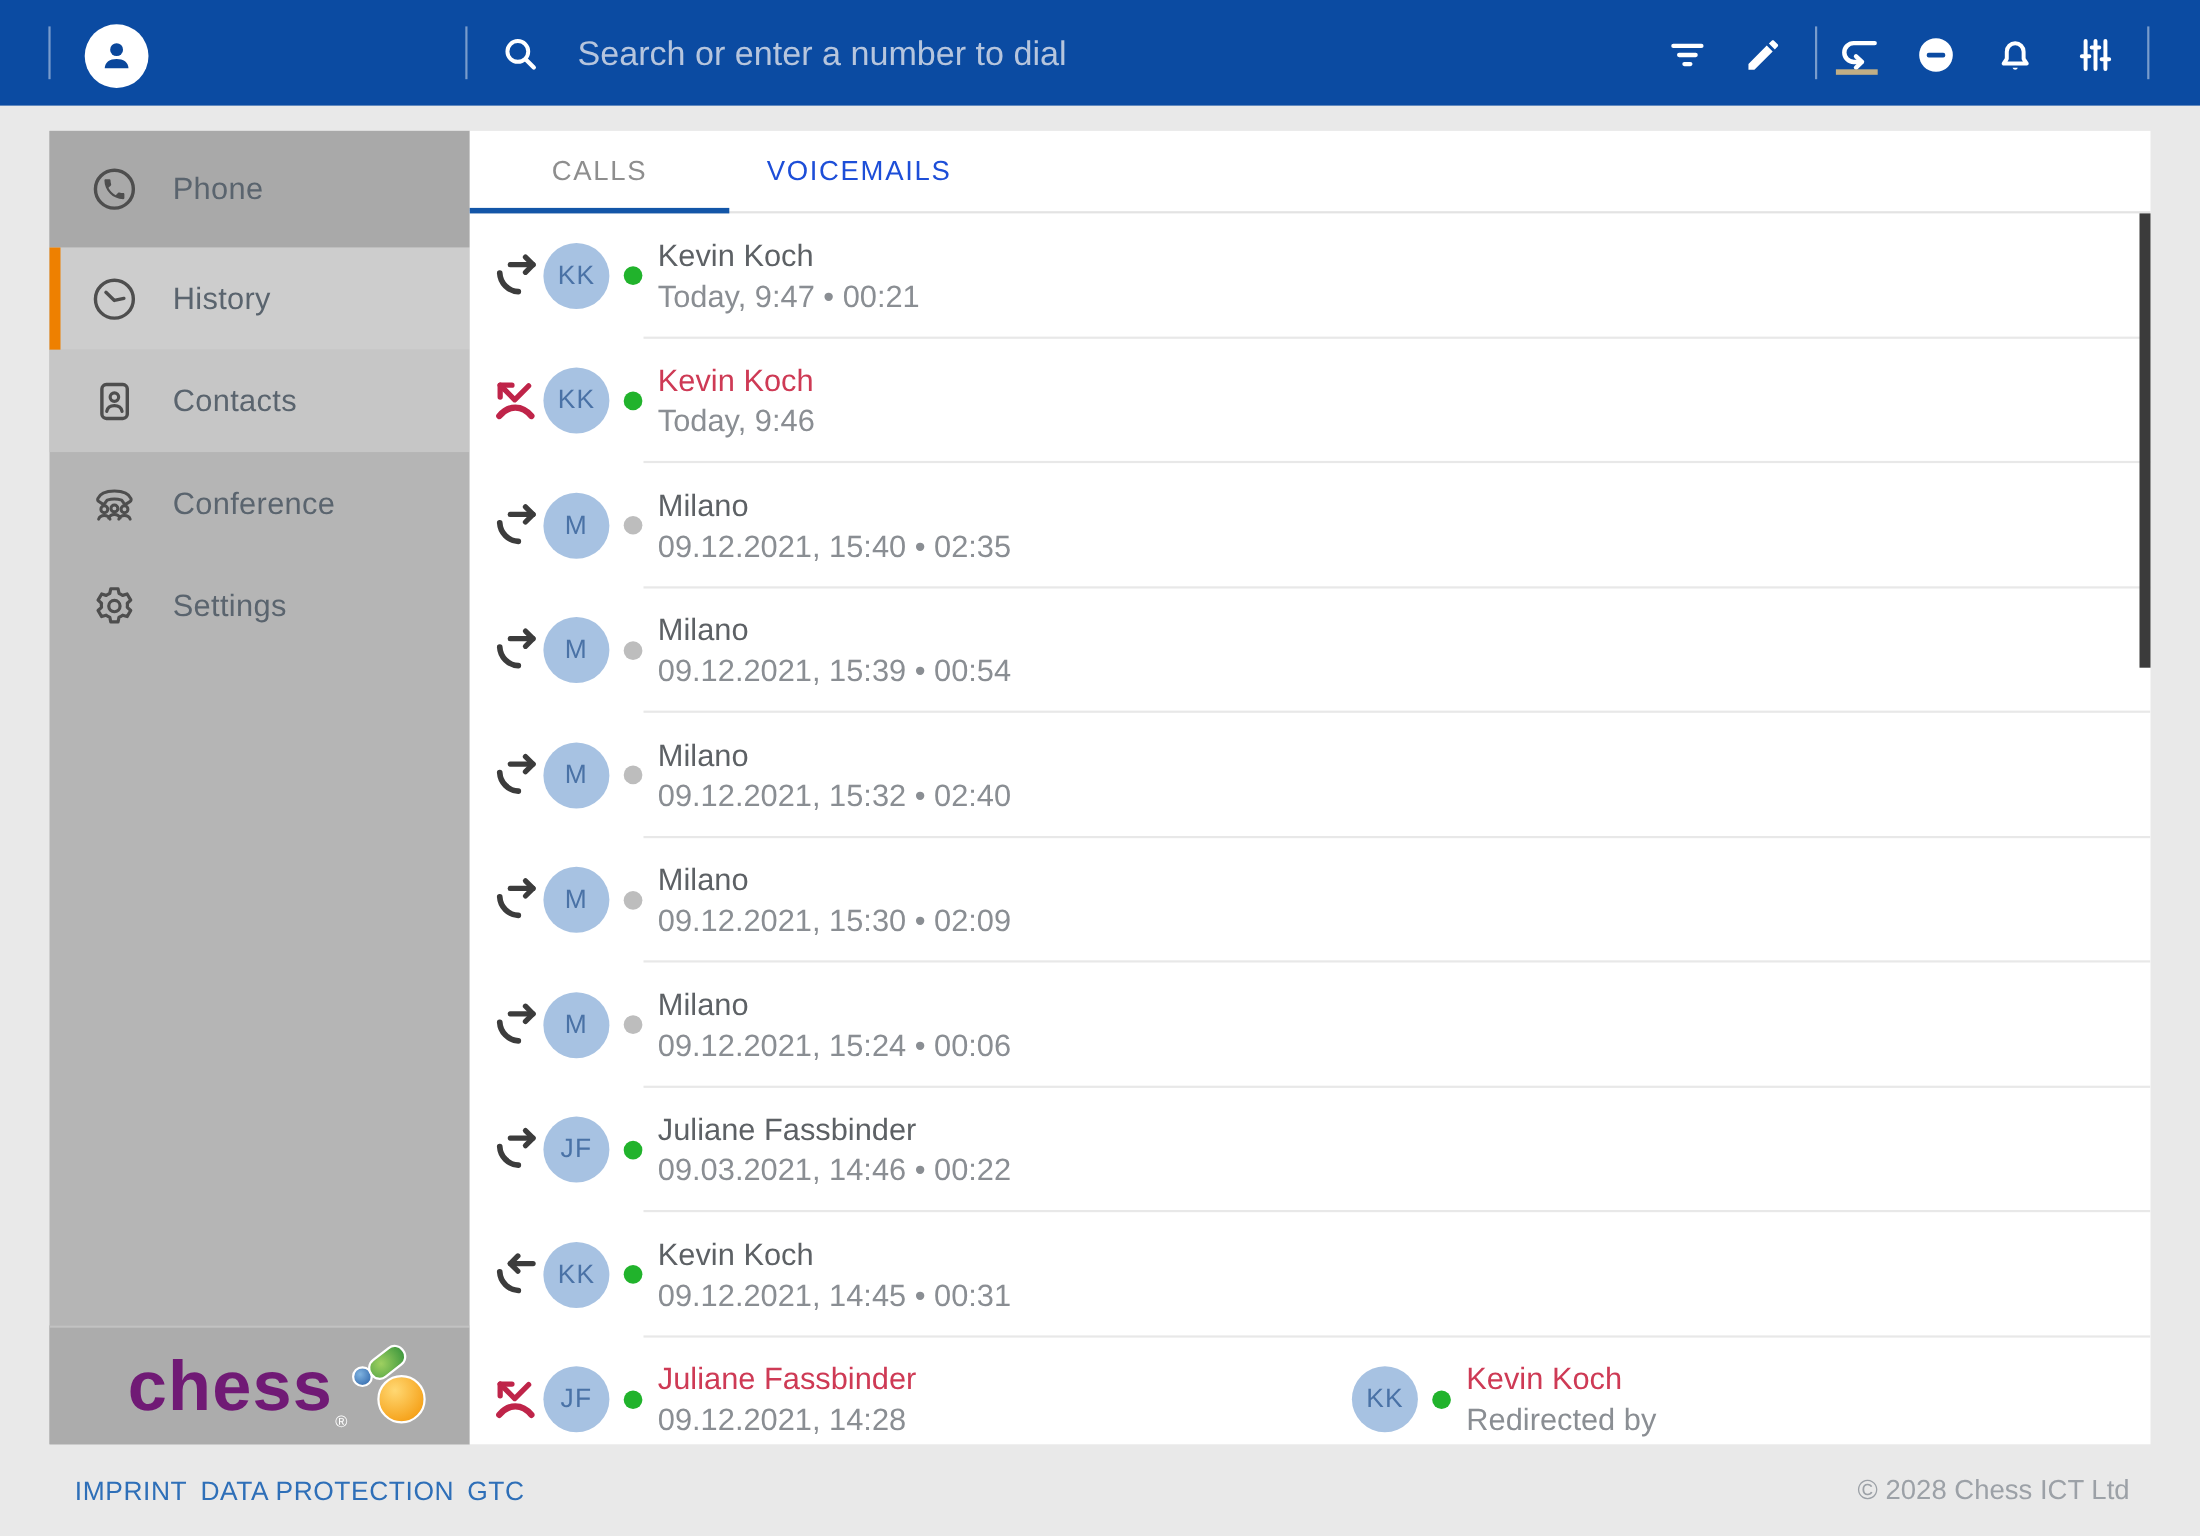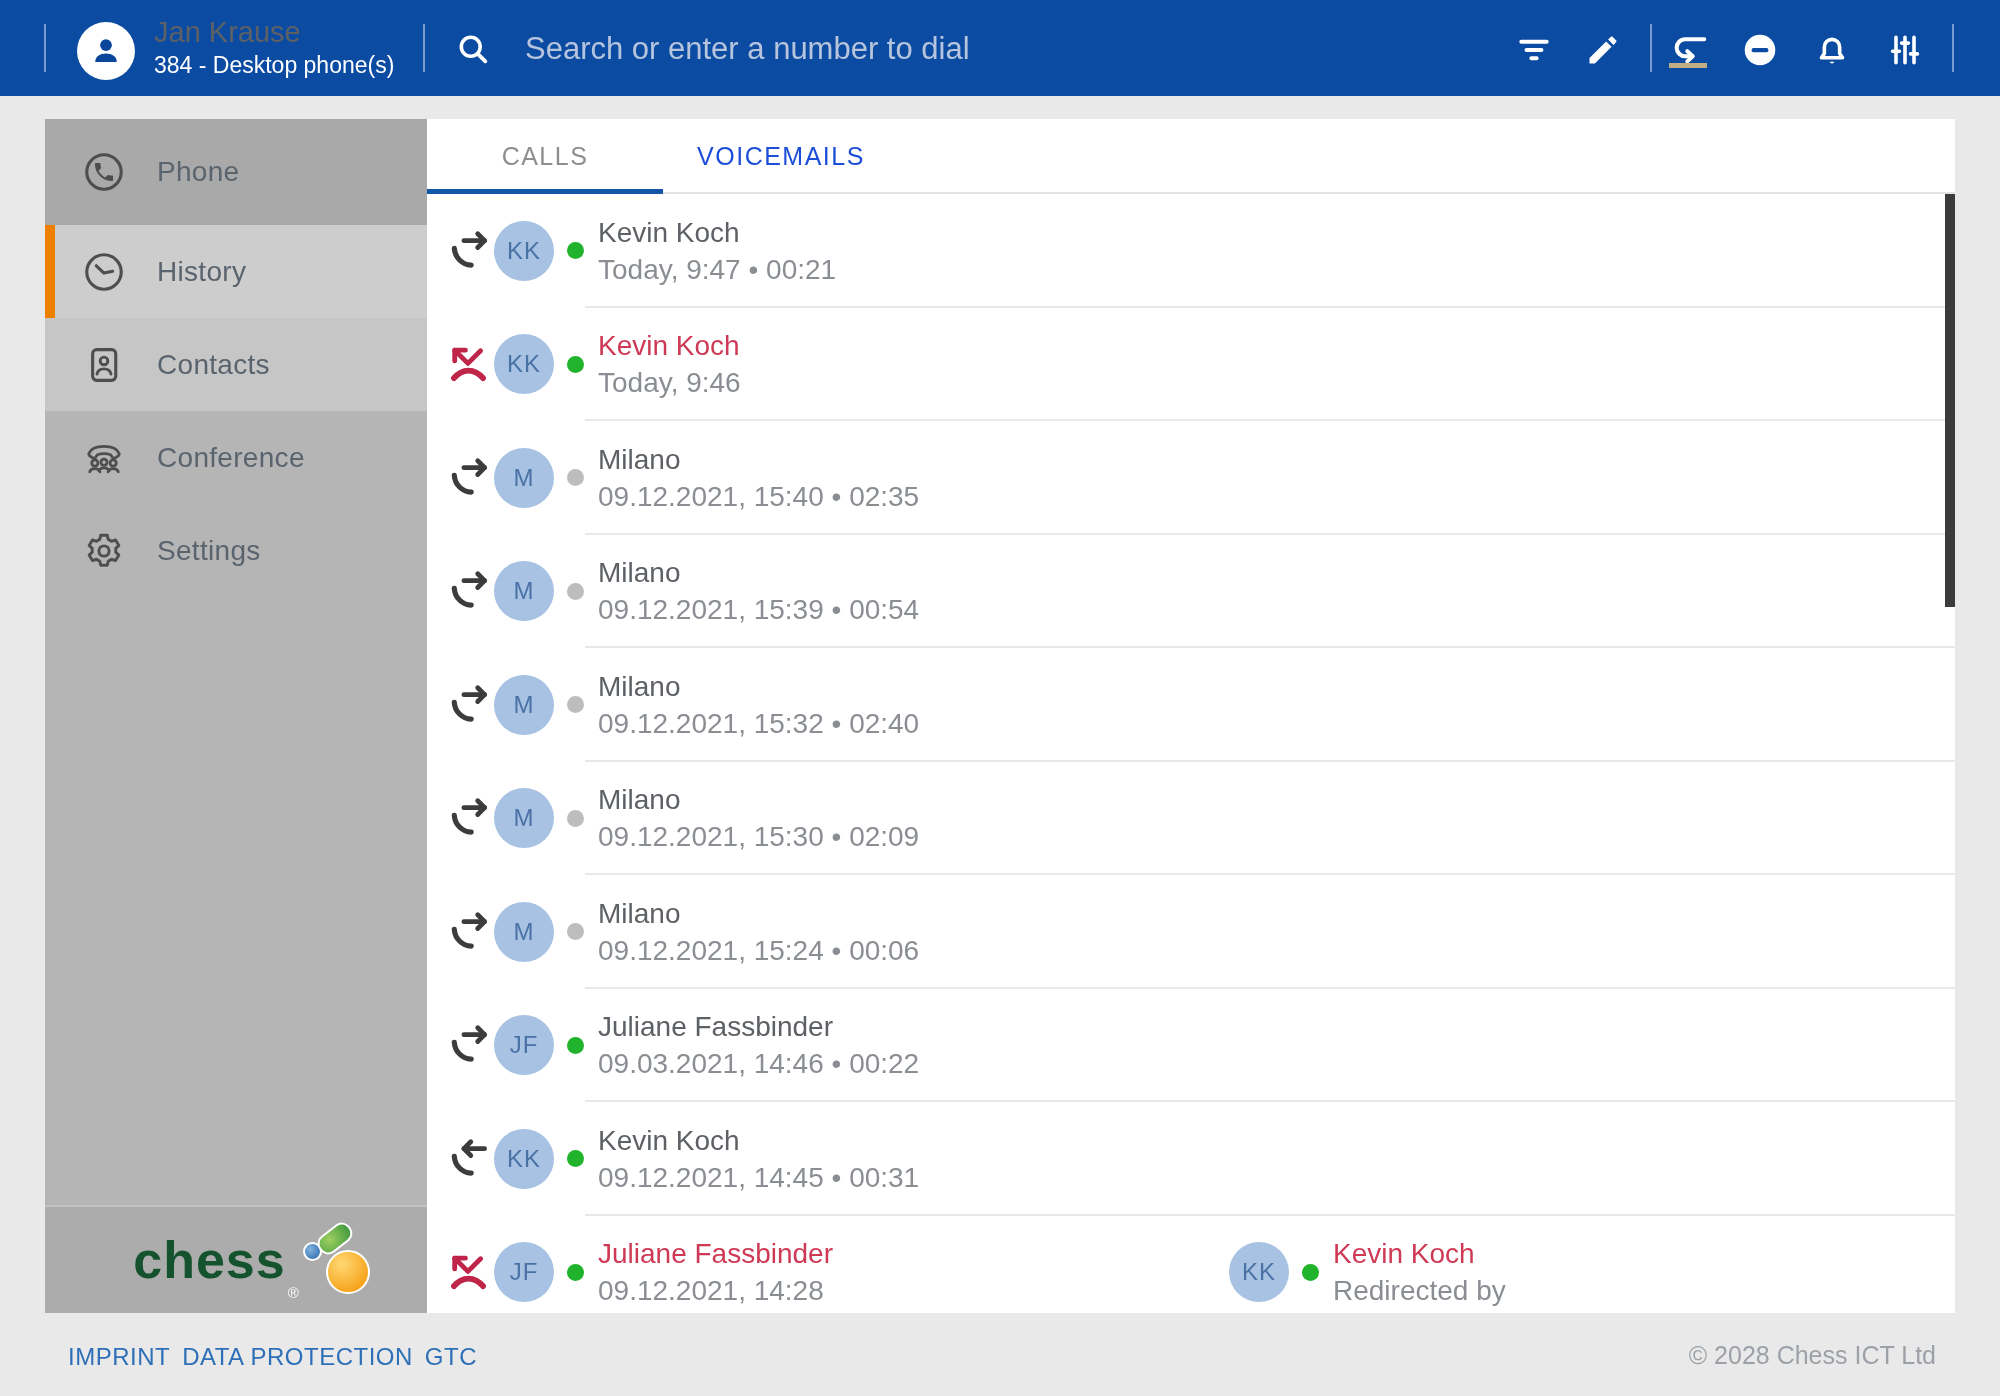--- a/index.html
+++ b/index.html
@@ -33,21 +33,21 @@
   .side-item.first{height:106px;padding-top:0;text-align:center;}
   .side-item .icn{position:absolute;left:36px;width:46px;height:46px;display:flex;align-items:center;justify-content:center;}
   .side-item .icn svg{width:44px;height:44px;}
   .side-item .lbl{position:absolute;left:112px;font-size:28px;color:#5A646E;letter-spacing:.3px;}
   .side-item.shade-a{background:#A9A9A9;}
   .side-item.shade-b{background:#CDCDCD;}
   .side-item.shade-c{background:#C6C6C6;}
   .side-item.active::before{content:"";position:absolute;left:0;top:0;bottom:0;width:10px;background:var(--accent-orange,#EE8000);}
   .side-logo{position:absolute;left:0;bottom:0;width:382px;height:106px;background:#ACACAC;border-top:2px solid #C2C2C2;
     display:flex;align-items:center;justify-content:center;}
-  .side-logo .word{color:#14532d;font-size:52px;font-weight:bold;letter-spacing:1px;line-height:52px;margin-left:36px;}
+  .side-logo .word{color:#701a75;font-size:64px;font-weight:bold;letter-spacing:1px;line-height:52px;margin-left:36px;}
   .side-logo .reg{color:#fff;font-size:15px;align-self:flex-end;margin:0 0 12px 2px;}
   .molecule{position:relative;width:74px;height:80px;margin-left:2px;}
   .mol-blue{position:absolute;left:2px;top:22px;width:15px;height:15px;border-radius:50%;border:2px solid #fff;
     background:radial-gradient(circle at 35% 35%, #7FB3E0, #2A62A8);}
   .mol-green{position:absolute;left:15px;top:8px;width:34px;height:17px;border-radius:10px;border:2px solid #fff;
     background:radial-gradient(circle at 35% 35%, #9ED060, #37933B);transform:rotate(-38deg);}
   .mol-orange{position:absolute;left:25px;top:30px;width:40px;height:40px;border-radius:50%;border:2px solid #fff;
     background:radial-gradient(circle at 35% 30%, #FFD873, #F39200);}
   
   .panel{position:absolute;left:427px;top:119px;width:1528px;height:1194px;background:#fff;}
@@ -86,24 +86,20 @@
   <div class="hdr-divider" style="left:423px"></div>
   <div class="hdr-divider" style="left:1650px"></div>
   <div class="hdr-divider" style="left:1952px"></div>
 
   <div class="hdr-avatar">
     <svg viewBox="0 0 24 24">
       <circle cx="12" cy="8.3" r="3.7" fill="#0A479B"></circle>
       <path d="M5.2 19c0-3.6 3-5.4 6.8-5.4s6.8 1.8 6.8 5.4z" fill="#0A479B"></path>
     </svg>
   </div>
-  <div class="hdr-user">
-    <span class="nm">Jan Krause</span>
-    <span class="dev">384 - Desktop phone(s)</span>
-  </div>
 
   <svg class="search-icon" viewBox="0 0 24 24">
     <circle cx="10.5" cy="10.5" r="6.3" fill="none" stroke="#fff" stroke-width="2.4"></circle>
     <path d="M15.2 15.2 L20.2 20.2" stroke="#fff" stroke-width="2.6" stroke-linecap="round"></path>
   </svg>
   <input class="search-input" placeholder="Search or enter a number to dial" style="">
 
   <button class="hdr-btn" style="left:1512px">
     <svg viewBox="0 0 24 24">
       <path d="M3.5 6.5h17M7 12h10M10.2 17.5h3.6" stroke="#fff" stroke-width="2.6" stroke-linecap="round" fill="none"></path>

